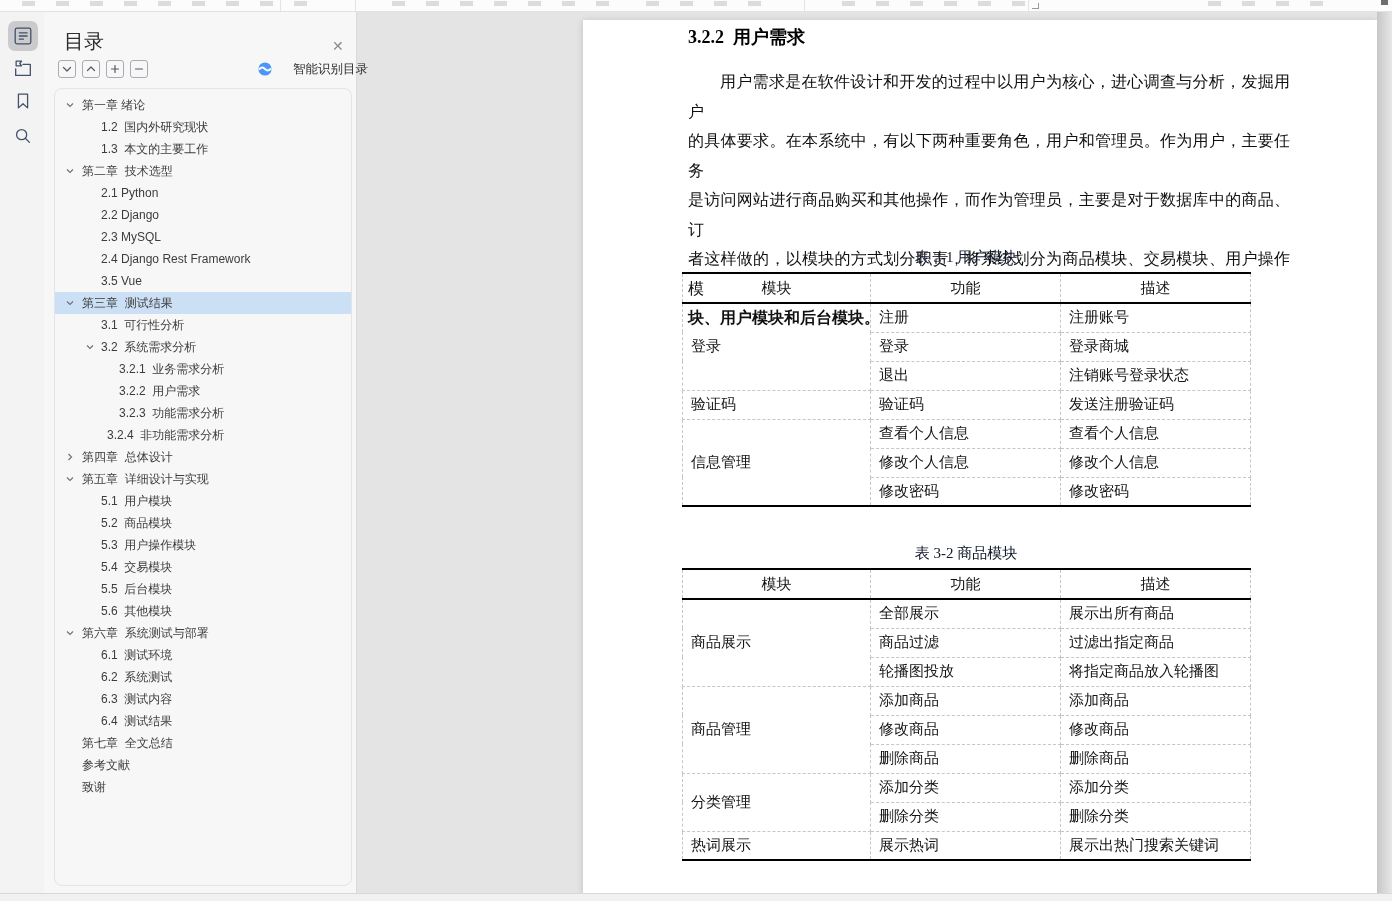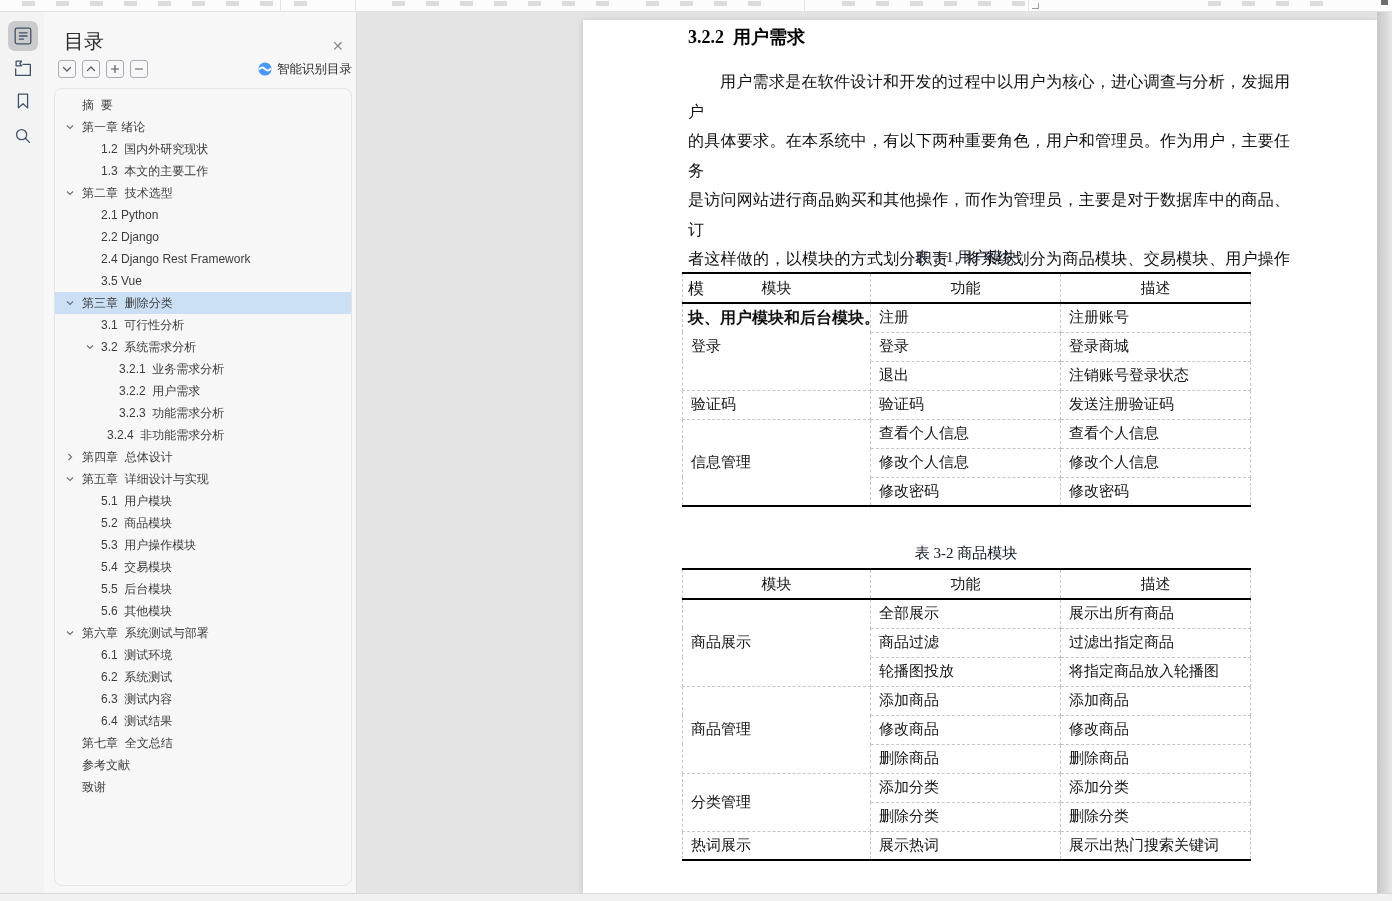--- a/index.html
+++ b/index.html
@@ -17,21 +17,21 @@
   .ib-btn { position:absolute; left:8px; width:30px; height:30px; display:flex; align-items:center; justify-content:center; border-radius:7px; }
   .ib-btn.selected { background:#cbcbcd; }
   .ib-btn svg { stroke:#42506a; fill:none; stroke-width:1.4; stroke-linecap:round; stroke-linejoin:round; }
 
   
   .panel { position:absolute; left:44px; top:12px; width:313px; height:881px; background:#f7f7f8; border-right:1px solid #dadada; z-index:20; }
   .panel-title { position:absolute; left:20px; top:16px; font-size:20px; color:#2d2d2d; white-space:pre; }
   .close { position:absolute; left:288px; top:26px; font-size:14px; color:#8a8a8a; cursor:pointer; }
   .mini-btn { position:absolute; top:48px; width:18px; height:18px; border:1px solid #a8adb4; border-radius:3px; background:transparent; display:flex; align-items:center; justify-content:center; }
   .mini-btn svg { stroke:#54585e; fill:none; stroke-width:1.2; stroke-linecap:round; stroke-linejoin:round; }
-  .ai-btn { position:absolute; left:214px; top:48px; height:18px; display:flex; align-items:center; gap:5px; cursor:pointer; }
+  .ai-btn { position:absolute; left:214px; top:48px; height:18px; display:flex; align-items:center; gap:21px; cursor:pointer; }
   .ai-label { font-size:12.5px; color:#2e2e2e; white-space:nowrap; }
   .toc-list { position:absolute; left:10px; top:76px; width:298px; height:798px; border:1px solid #e3e4e6; border-radius:8px; padding-top:5px; overflow:hidden; }
   .toc-row { position:relative; height:22px; }
   .toc-row.selected { background:#cbdff5; }
   .toc-row .lbl { position:absolute; top:50%; transform:translateY(-50%); font-size:12px; color:#3c3c3c; white-space:pre; }
   .toc-row svg.chev { position:absolute; top:50%; transform:translateY(-50%); }
 
   
   .canvas { position:absolute; left:357px; top:12px; width:1035px; height:881px; background:#e4e4e4; z-index:1; }
   .page { position:absolute; left:583px; top:20px; width:794px; height:873px; background:#ffffff; box-shadow:0 1px 7px rgba(0,0,0,.16); z-index:5; font-family:"Liberation Serif","DejaVu Serif",serif; color:#121212; }
@@ -128,23 +128,20 @@
   <div class="ai-btn">
     <svg width="14" height="14" viewBox="0 0 14 14">
       <circle cx="7" cy="7" r="6.6" fill="#4a97f7"></circle>
       <path d="M1.5 7 q2.7 -3 5.5 0 t5.5 0" stroke="#ffffff" stroke-width="2" fill="none" stroke-linecap="round"></path>
     </svg>
     <span class="ai-label">智能识别目录</span>
   </div>
 
   <div class="toc-list">
       <div class="toc-row">
-        <span class="lbl" style="left:27px">摘  要</span>
-      </div>
-      <div class="toc-row">
         <svg class="chev" style="left:10px" width="10" height="10" viewBox="0 0 10 10">
           <polyline points="2,3.5 5,6.5 8,3.5" fill="none" stroke="#6e737b" stroke-width="1.2"></polyline>
         </svg>
         <span class="lbl" style="left:27px">第一章 绪论</span>
       </div>
       <div class="toc-row">
         <span class="lbl" style="left:46px">1.2  国内外研究现状</span>
       </div>
       <div class="toc-row">
         <span class="lbl" style="left:46px">1.3  本文的主要工作</span>
@@ -155,30 +152,33 @@
         </svg>
         <span class="lbl" style="left:27px">第二章  技术选型</span>
       </div>
       <div class="toc-row">
         <span class="lbl" style="left:46px">2.1 Python</span>
       </div>
       <div class="toc-row">
         <span class="lbl" style="left:46px">2.2 Django</span>
       </div>
       <div class="toc-row">
+        <span class="lbl" style="left:46px">2.3 MySQL</span>
+      </div>
+      <div class="toc-row">
         <span class="lbl" style="left:46px">2.4 Django Rest Framework</span>
       </div>
       <div class="toc-row">
         <span class="lbl" style="left:46px">3.5 Vue</span>
       </div>
       <div class="toc-row selected" style="background: rgb(203, 223, 245);">
         <svg class="chev" style="left:10px" width="10" height="10" viewBox="0 0 10 10">
           <polyline points="2,3.5 5,6.5 8,3.5" fill="none" stroke="#6e737b" stroke-width="1.2"></polyline>
         </svg>
-        <span class="lbl" style="left:27px">第三章  删除分类</span>
+        <span class="lbl" style="left:27px">第三章  测试结果</span>
       </div>
       <div class="toc-row">
         <span class="lbl" style="left:46px">3.1  可行性分析</span>
       </div>
       <div class="toc-row">
         <svg class="chev" style="left:30px" width="10" height="10" viewBox="0 0 10 10">
           <polyline points="2,3.5 5,6.5 8,3.5" fill="none" stroke="#6e737b" stroke-width="1.2"></polyline>
         </svg>
         <span class="lbl" style="left:46px">3.2  系统需求分析</span>
       </div>

